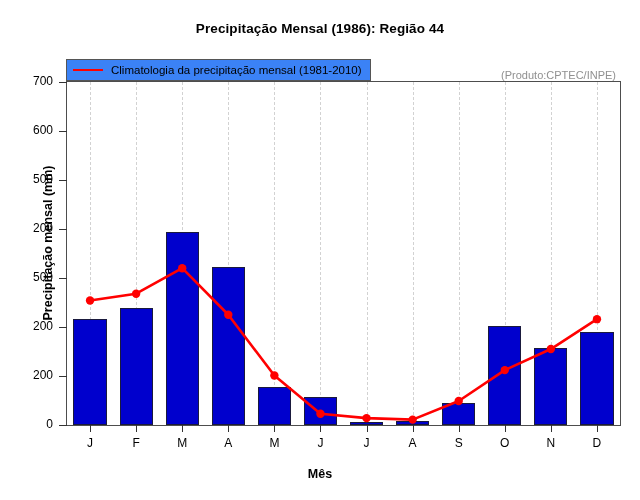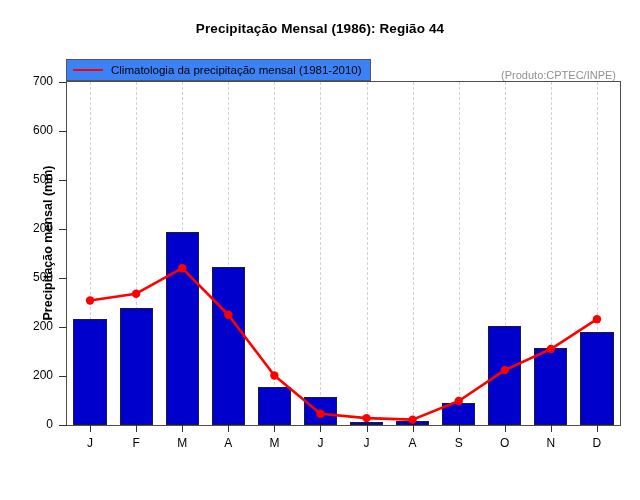--- a/index.html
+++ b/index.html
@@ -87,20 +87,21 @@
 <body>
 
 <div id="chart-root">
 
   <div class="chart-title">Precipitação Mensal (1986): Região 44</div>
 
   <div class="ylabel-wrap">
     <div class="ylabel">Precipitação mensal (mm)</div>
   </div>
 
+  <div class="xlabel">Mês</div>
 
   <div class="legend-box">
     <span class="legend-line"></span>
     <span>Climatologia da precipitação mensal (1981-2010)</span>
   </div>
 
   <div class="produto">(Produto:CPTEC/INPE)</div>
 
   <div id="plot">
     <div id="gridlines">

